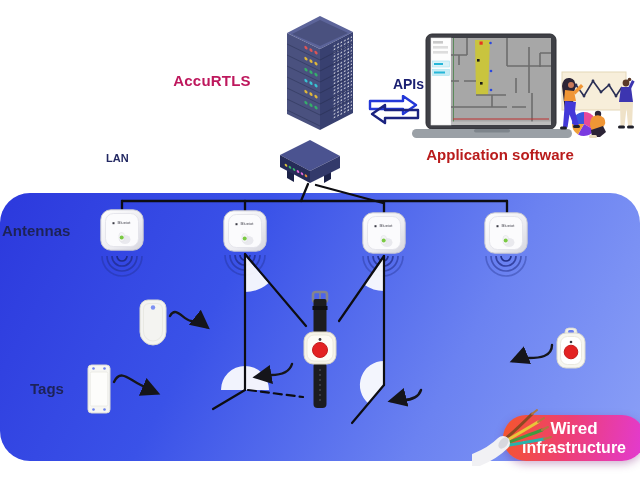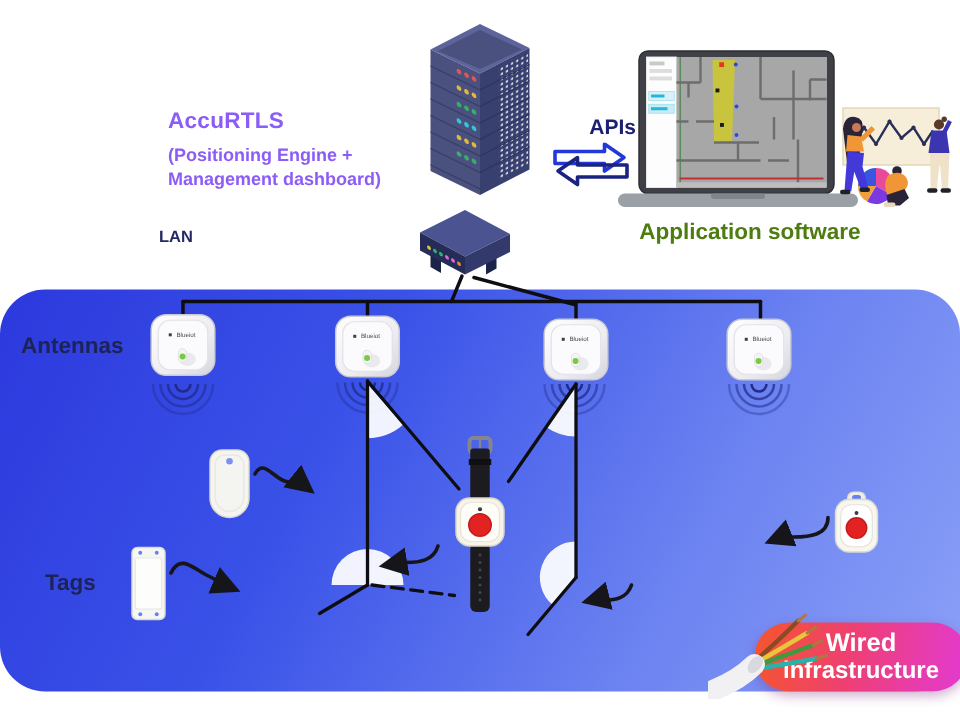--- a/index.html
+++ b/index.html
@@ -4,35 +4,35 @@
 <style>
   html,body{margin:0;padding:0;}
   body{
     width:640px;height:480px;position:relative;overflow:hidden;
     background:#ffffff;
     font-family:"Liberation Sans",sans-serif;
     -webkit-font-smoothing:antialiased;
   }
   .abs{position:absolute;}
   
-  .platform-block{left:112px;top:72px;width:200px;color:#8b5cf6;z-index:2;}
+  .platform-block{left:112px;top:72px;width:200px;text-align:center;color:#be185d;z-index:2;}
   .platform-title{font-size:15px;font-weight:800;letter-spacing:.2px;}
   .platform-sub{font-size:12px;font-weight:700;line-height:16px;margin-top:6px;}
   .apis-block{left:364px;top:76px;width:60px;text-align:right;z-index:2;}
   .apis-label{font-size:14px;font-weight:800;color:#1b2072;}
   .lan-label{left:106px;top:152px;font-size:11px;font-weight:800;color:#232963;z-index:2;}
-  .app-label{left:420px;top:146px;width:160px;text-align:center;font-size:15px;font-weight:800;color:#4d7c0f;z-index:2;}
+  .app-label{left:420px;top:146px;width:160px;text-align:center;font-size:15px;font-weight:800;color:#b91c1c;z-index:2;}
   
   .zone-panel{
     left:0;top:193px;width:640px;height:268px;border-radius:30px;
     background:linear-gradient(118deg,#2c39dd 0%,#3a52e8 35%,#6b82f1 70%,#8ba0f7 100%);
     z-index:0;
   }
   .zone-label{color:#1d2357;font-size:15px;font-weight:800;z-index:2;}
-  .antennas-label{left:14px;top:222px;text-align:right;}
+  .antennas-label{left:2px;top:222px;text-align:right;}
   .tags-label{left:30px;top:380px;}
   
   .badge{
     left:503px;top:415px;width:142px;height:46px;border-radius:26px;
     background:linear-gradient(100deg,#f4562b 0%,#ee3f73 45%,#e23ad4 100%);
     color:#fff;text-align:center;z-index:3;
     display:flex;flex-direction:column;justify-content:center;line-height:19px;
     box-shadow:0 3px 8px rgba(120,30,120,.35);
   }
   .badge .l1{font-size:17px;font-weight:800;}
@@ -65,24 +65,20 @@
       <text x="24" y="15.4" font-size="4.2" text-anchor="middle" fill="#4a4a54" font-family="Liberation Sans,sans-serif">Blueiot</text>
       <ellipse cx="25" cy="30.5" rx="5.5" ry="4.5" fill="#e9e9ee"></ellipse>
       <rect x="19" y="23.5" width="5.4" height="9" rx="2.7" fill="#f4f4f6" stroke="#dcdce2" stroke-width="0.5"></rect>
       <circle cx="21.7" cy="28.6" r="2" fill="#7ac943"></circle>
     </symbol>
   </defs>
 </svg>
 
 <div class="abs platform-block">
   <div class="platform-title">AccuRTLS</div>
-  <div class="platform-sub">
-    <span>(Positioning Engine +</span><br>
-    <span>Management dashboard)</span>
-  </div>
 </div>
 
 <svg class="abs dev" style="left:282px;top:13px" width="76" height="118" viewBox="0 0 76 118">
   <polygon points="5,20 38,3 71,19 38,36" fill="#5c649a"></polygon>
   <polygon points="10,21 38,7 66,20 38,33" fill="#4a517f"></polygon>
   <polygon points="5,20 38,36 38,117 5,101" fill="#4a517f"></polygon>
   <polygon points="38,36 71,19 71,100 38,117" fill="#384070"></polygon>
   <g transform="translate(5,20) skewY(25.9)" stroke="#394068" stroke-width="1.1">
     <line x1="0" y1="11" x2="33" y2="11"></line>
       <line x1="0" y1="22" x2="33" y2="22"></line>

